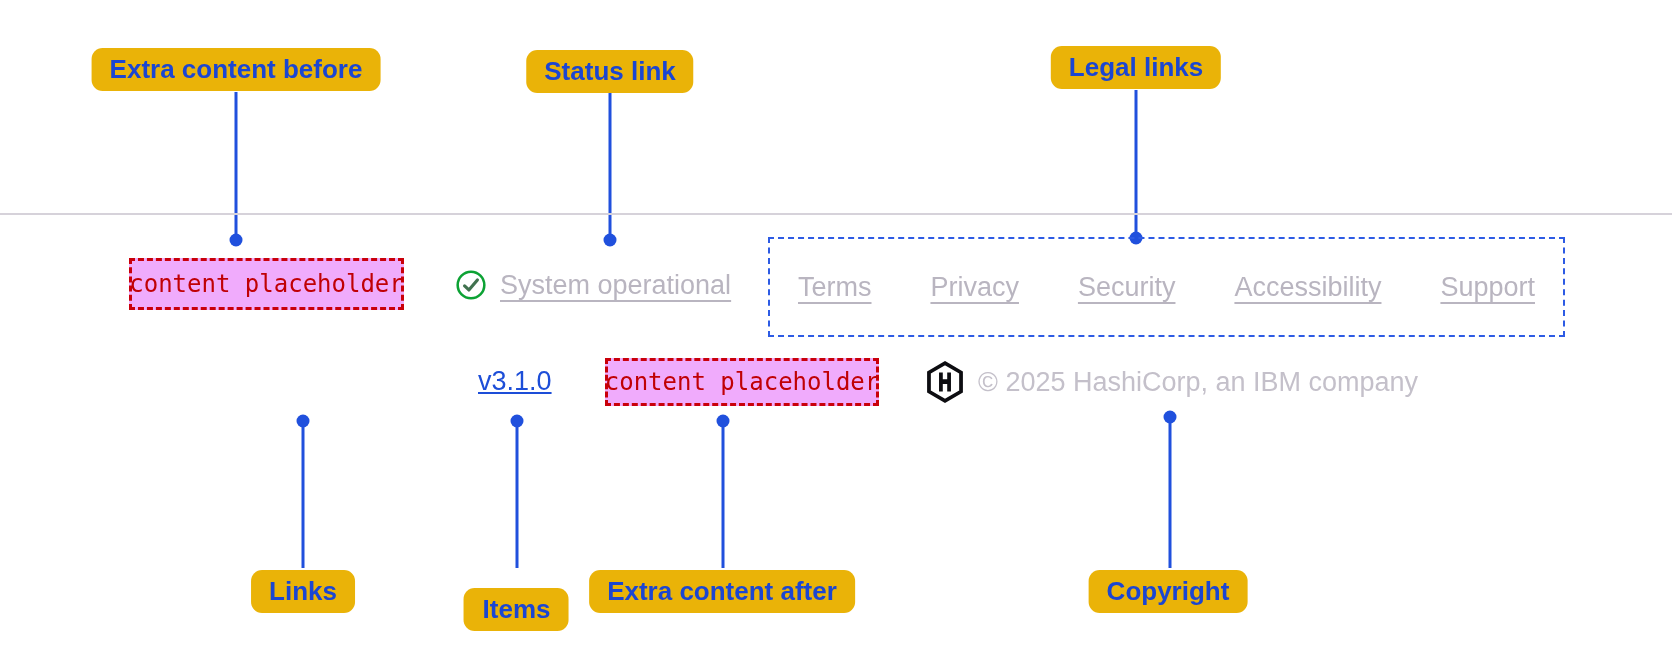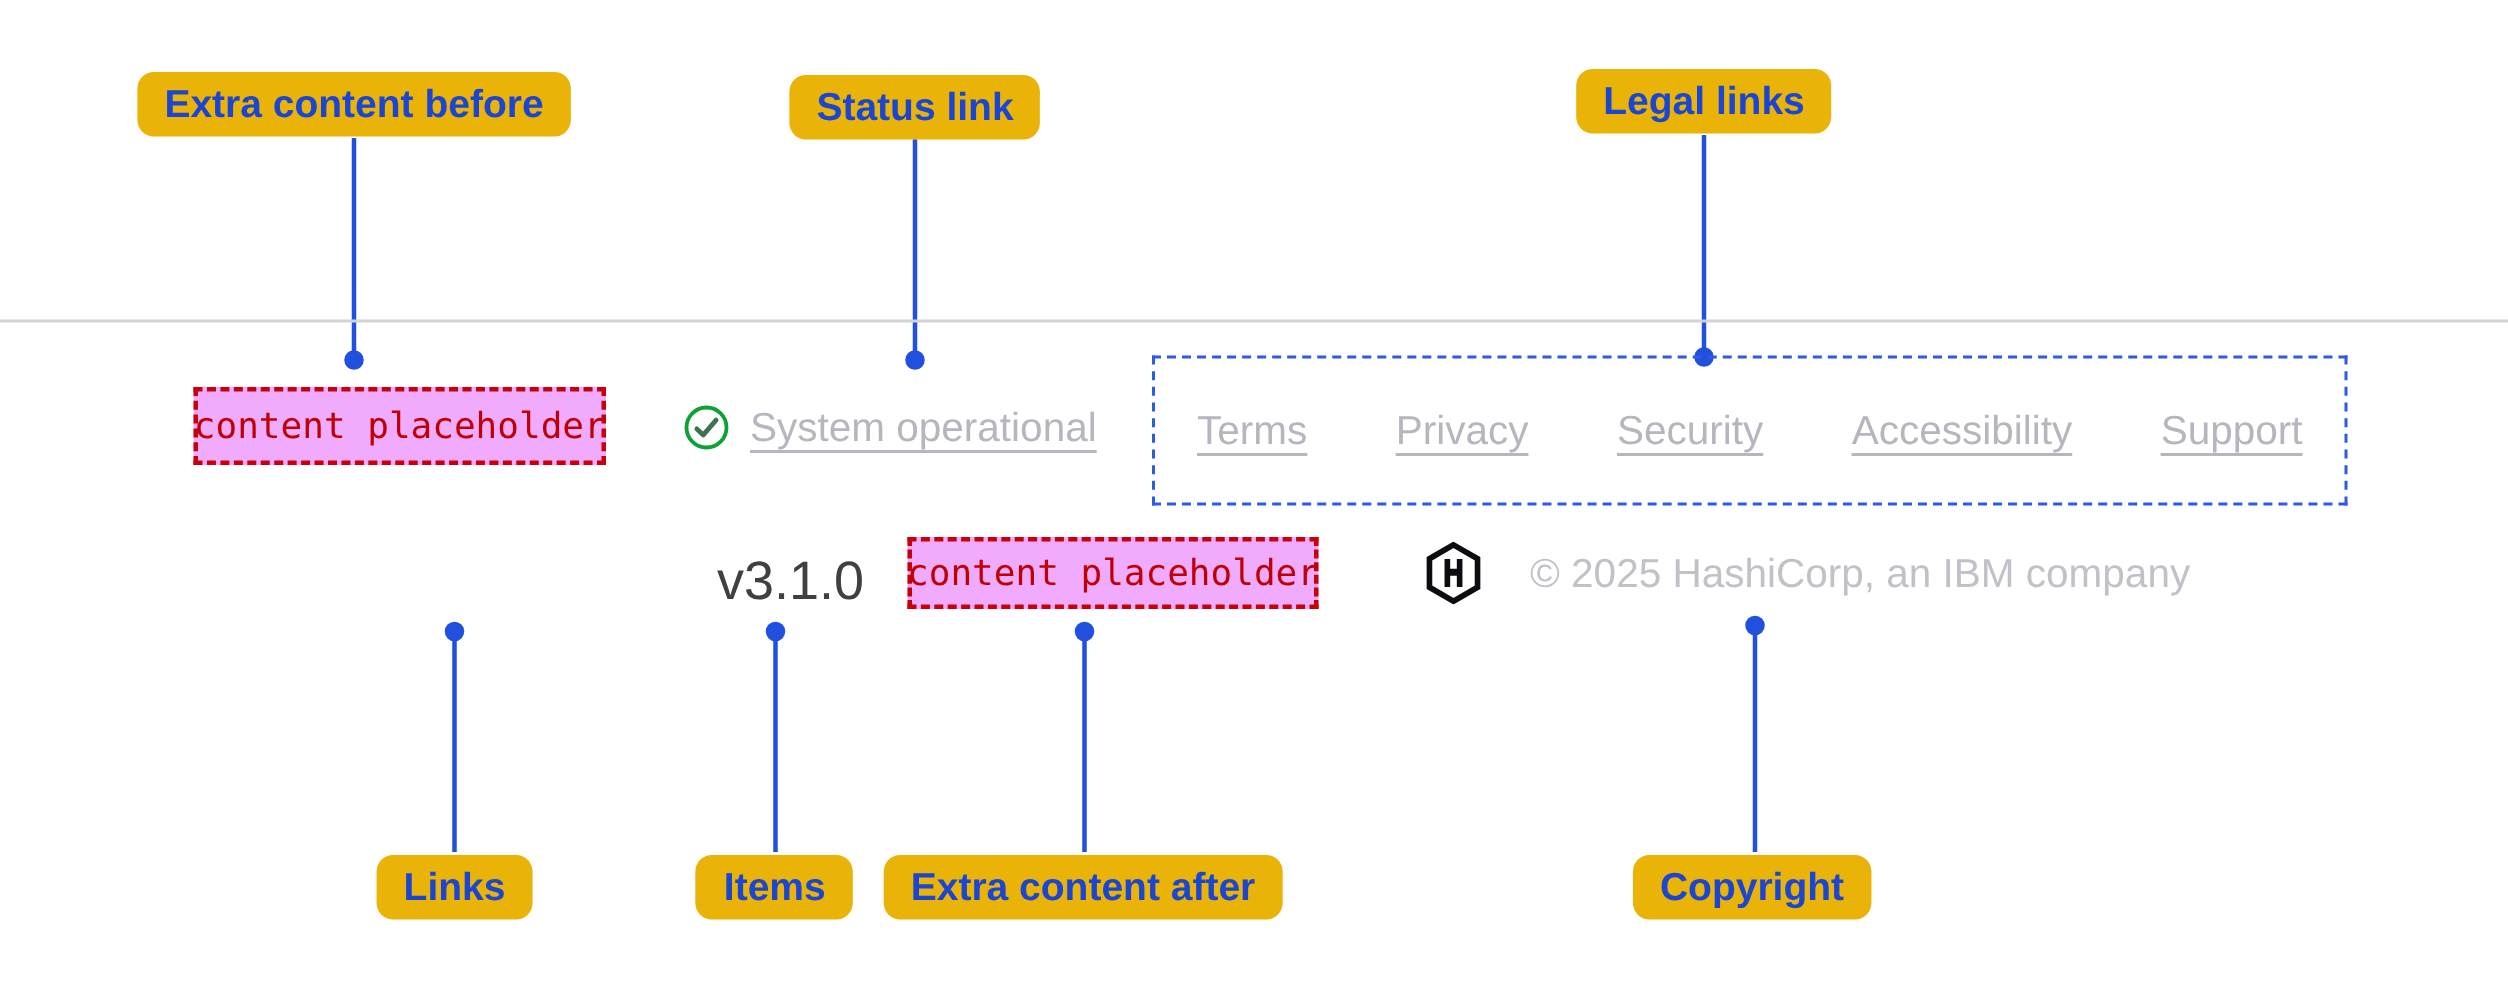--- a/index.html
+++ b/index.html
@@ -29,21 +29,21 @@
     position:absolute;left:768px;top:237px;width:797px;height:100px;
     border:2px dashed #2d5be4;box-sizing:border-box;
     display:flex;align-items:center;justify-content:space-between;padding:0 28px;
   }
   .flink{
     color:#b9b5c0;font-size:27px;text-decoration:underline;
     text-decoration-thickness:2px;text-underline-offset:6px;cursor:pointer;
   }
   .statusgroup{position:absolute;left:455px;top:258px;height:54px;display:flex;align-items:center;gap:13px;}
   .row2group{position:absolute;display:flex;align-items:center;}
-  .version{color:#404040;font-size:36px;}
+  .version{color:#1d4ed8;font-size:27px;text-decoration:underline;}
   .copyright{color:#c4c0ca;font-size:27px;white-space:nowrap;}
   svg{display:block;}
 </style>
 </head>
 <body>
 
 <div class="stage">
 
   <div class="pill" style="left:236px;top:48px;">Extra content before</div>
   <div class="pill" style="left:610px;top:50px;">Status link</div>
@@ -80,37 +80,37 @@
     <a class="flink">Support</a>
   </div>
 
 
   <div class="version" style="position:absolute;left:478px;top:366px;">v3.1.0</div>
 
   <div class="redbox" style="left:605px;top:358px;width:274px;height:48px;">
     <span>content placeholder</span>
   </div>
 
-  <div class="row2group" style="left:950px;top:360px;gap:32px;height:44px;">
+  <div class="row2group" style="left:926px;top:360px;gap:14px;height:44px;">
     <span>
       <svg width="38" height="42" viewBox="0 0 34 38" fill="none">
         <polygon points="17,2 31.5,10.4 31.5,27.6 17,36 2.5,27.6 2.5,10.4" stroke="#0d0d11" stroke-width="3.4" fill="none"></polygon>
         <path d="M11.6 10.5h3.4v6h4v-6h3.4v17h-3.4v-6.8h-4v6.8h-3.4z" fill="#0d0d11"></path>
       </svg>
     </span>
     <span class="copyright">© 2025 HashiCorp, an IBM company</span>
   </div>
 
   <div class="cdot" style="left:303px;top:421px;"></div>
   <div class="cline" style="left:303px;top:427px;height:141px;"></div>
   <div class="cdot" style="left:517px;top:421px;"></div>
   <div class="cline" style="left:517px;top:427px;height:141px;"></div>
   <div class="cdot" style="left:723px;top:421px;"></div>
   <div class="cline" style="left:723px;top:427px;height:141px;"></div>
   <div class="cdot" style="left:1170px;top:417px;"></div>
   <div class="cline" style="left:1170px;top:423px;height:145px;"></div>
 
   <div class="pill" style="left:303px;top:570px;">Links</div>
-  <div class="pill" style="left:516px;top:570px;padding-left:19px;">Items</div>
+  <div class="pill" style="left:516px;top:588px;padding-left:19px;">Items</div>
   <div class="pill" style="left:722px;top:570px;">Extra content after</div>
   <div class="pill" style="left:1168px;top:570px;">Copyright</div>
 
 </div>
 
 </body></html>

